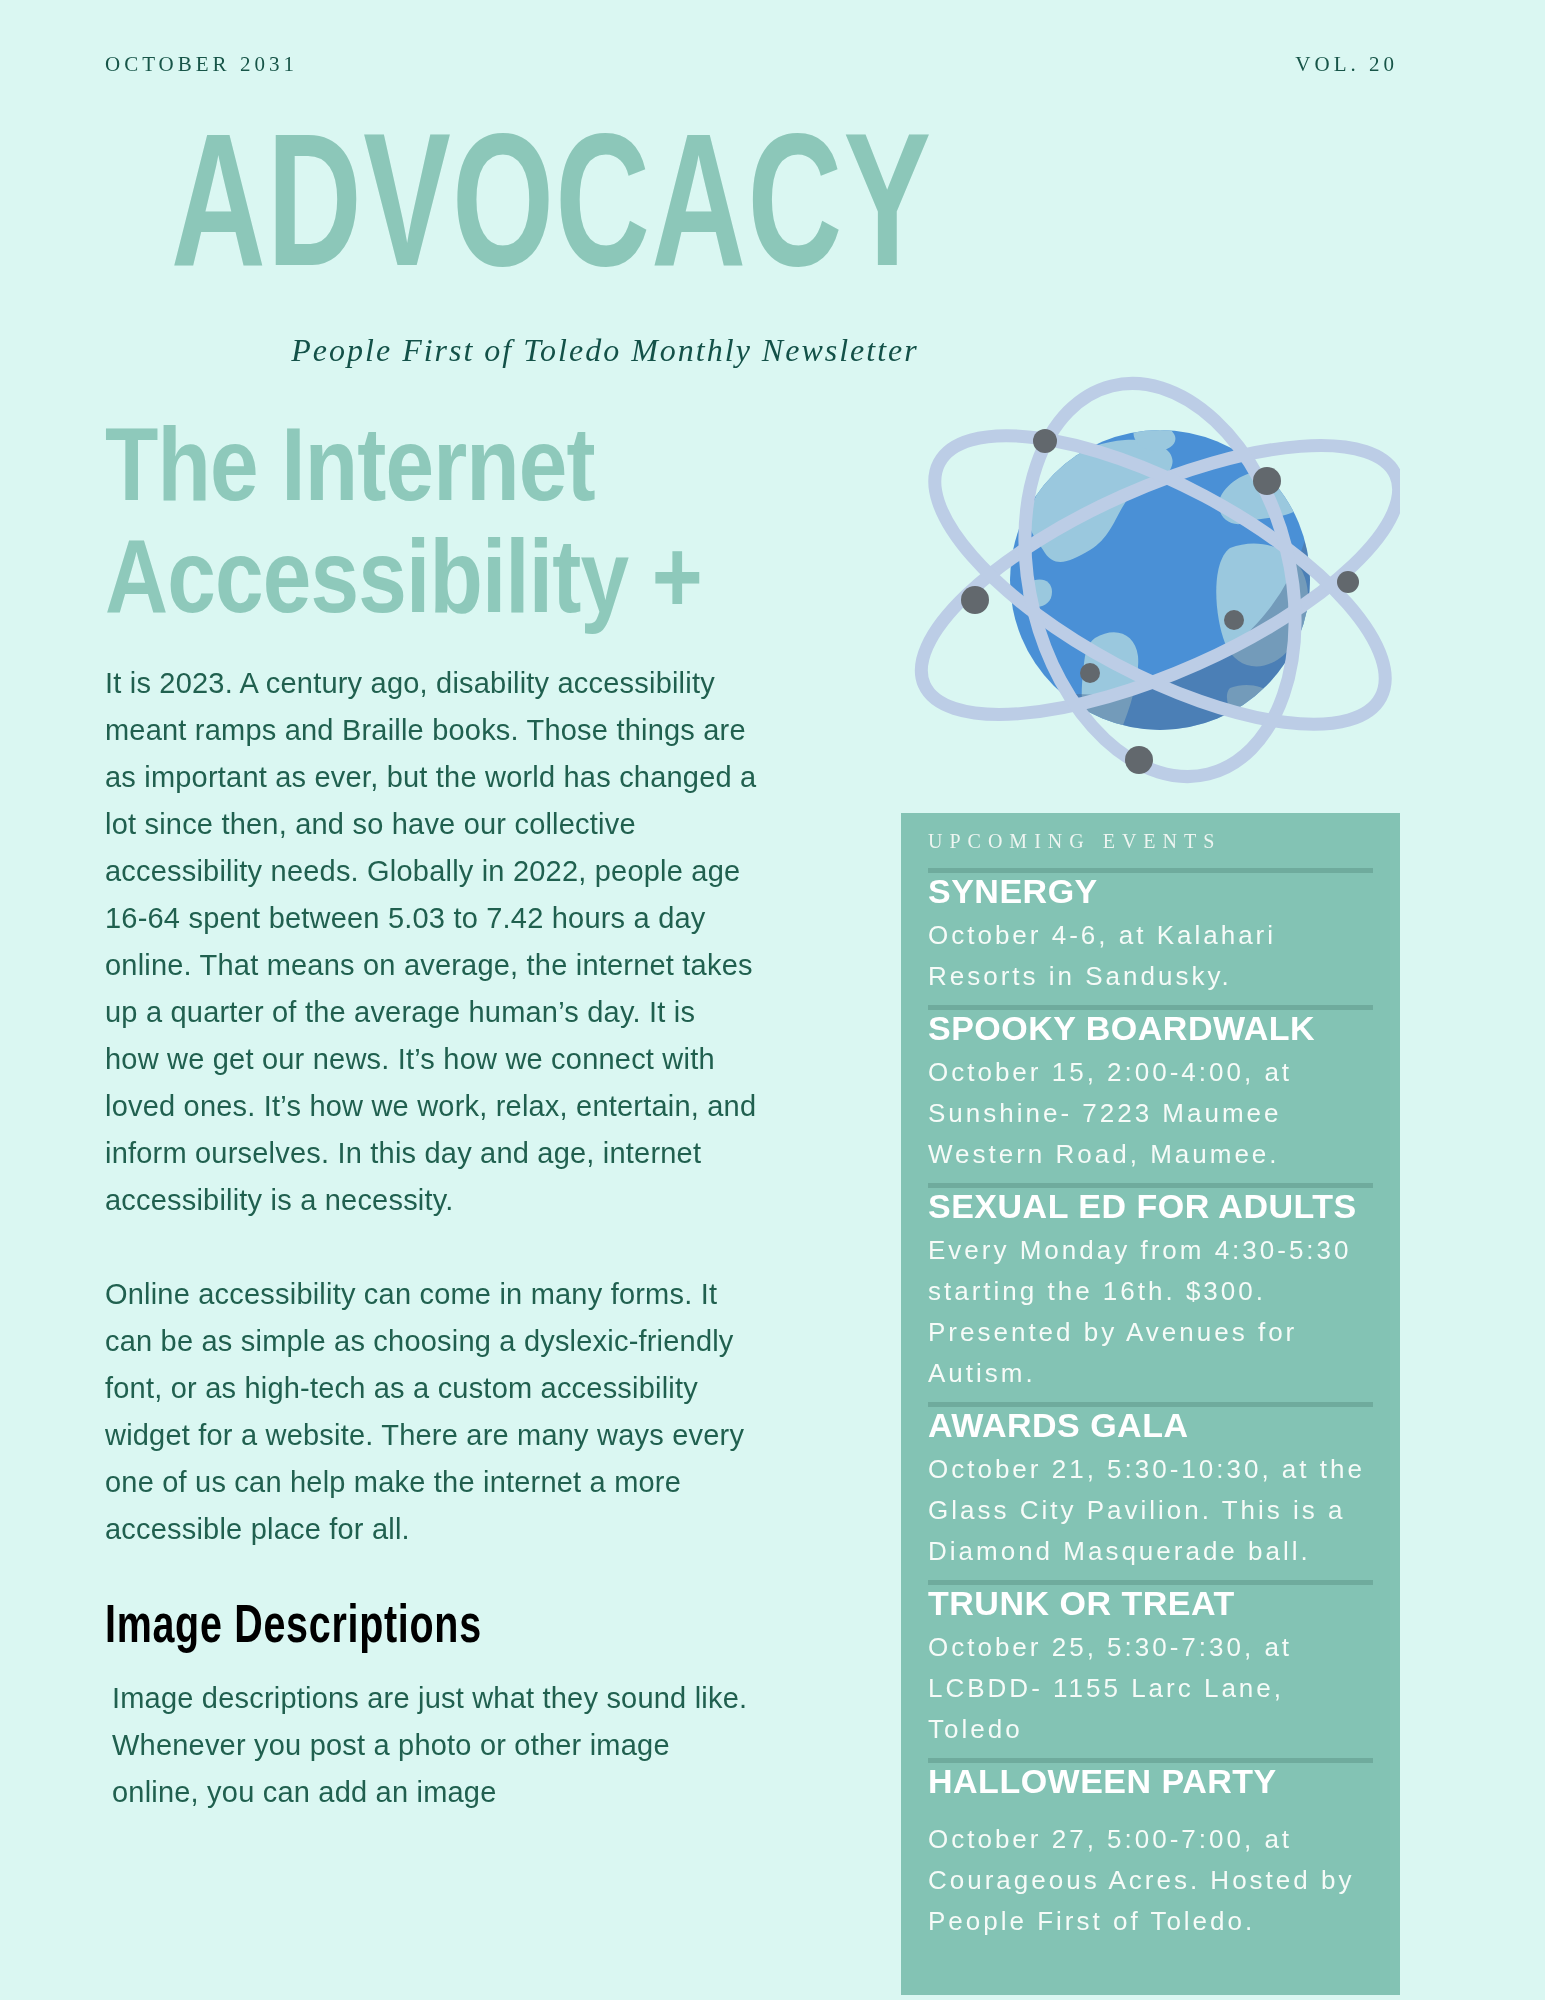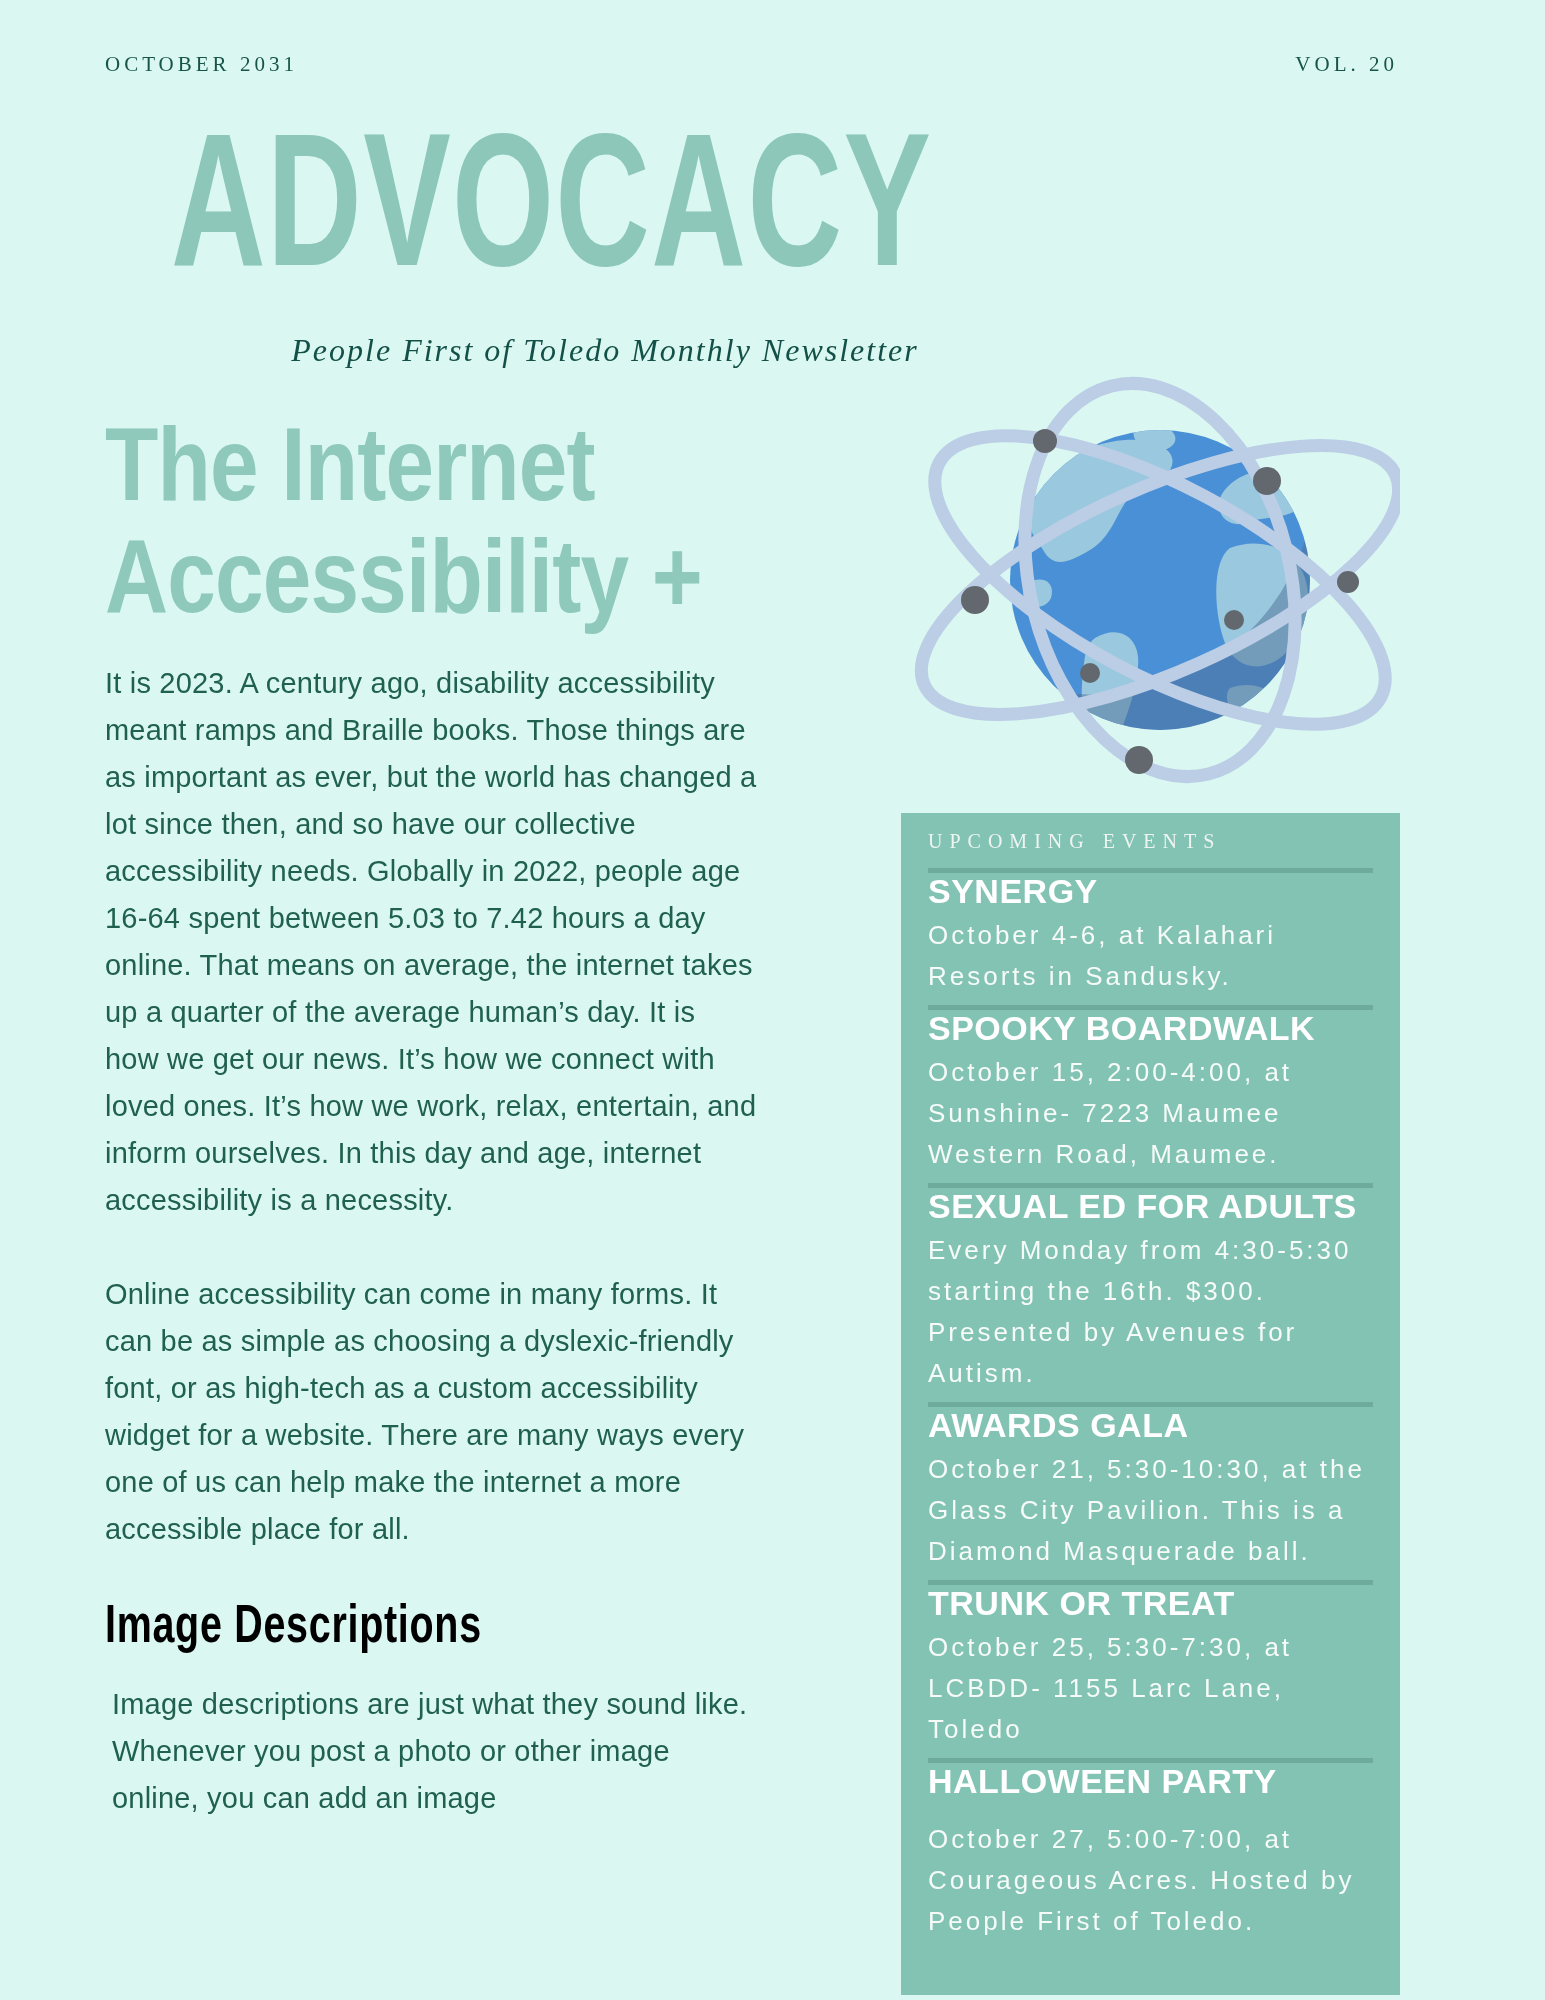--- a/index.html
+++ b/index.html
@@ -29,21 +29,21 @@
     letter-spacing:-1px;}
   #byline{margin-top:30px;font-family:"Liberation Serif",serif;font-style:italic;
     font-size:27px;letter-spacing:2px;color:#14564a;}
   .body-p{margin:0;font-size:29px;line-height:47px;letter-spacing:0.2px;color:#20604f;}
   #para1{margin-top:28px;}
   #para2{margin-top:47px;}
   #section-heading{margin:40px 0 0 0;font-size:54px;line-height:60px;font-weight:bold;
     color:#000000;}
   #section-heading > span{display:inline-block;transform:scaleX(0.73);
     transform-origin:left center;white-space:nowrap;letter-spacing:1px;}
-  #para3{margin-top:28px;padding-left:7px;}
+  #para3{margin-top:22px;padding-left:7px;}
   
   #events-panel{position:absolute;left:901px;top:813px;width:499px;min-height:1182px;
     background:#83c3b4;box-sizing:border-box;padding:14px 27px 20px 27px;}
   #events-heading{margin:0;font-family:"Liberation Serif",serif;font-weight:normal;
     font-size:20px;line-height:28px;letter-spacing:7px;color:#eef5f1;}
   .divider{height:5px;background:#6fab9d;margin:8px 0 0 0;}
   .divider.first{margin-top:13px;}
   .event{}
   .event-name{font-size:34px;line-height:36px;font-weight:bold;color:#ffffff;
     letter-spacing:0.5px;white-space:nowrap;}

